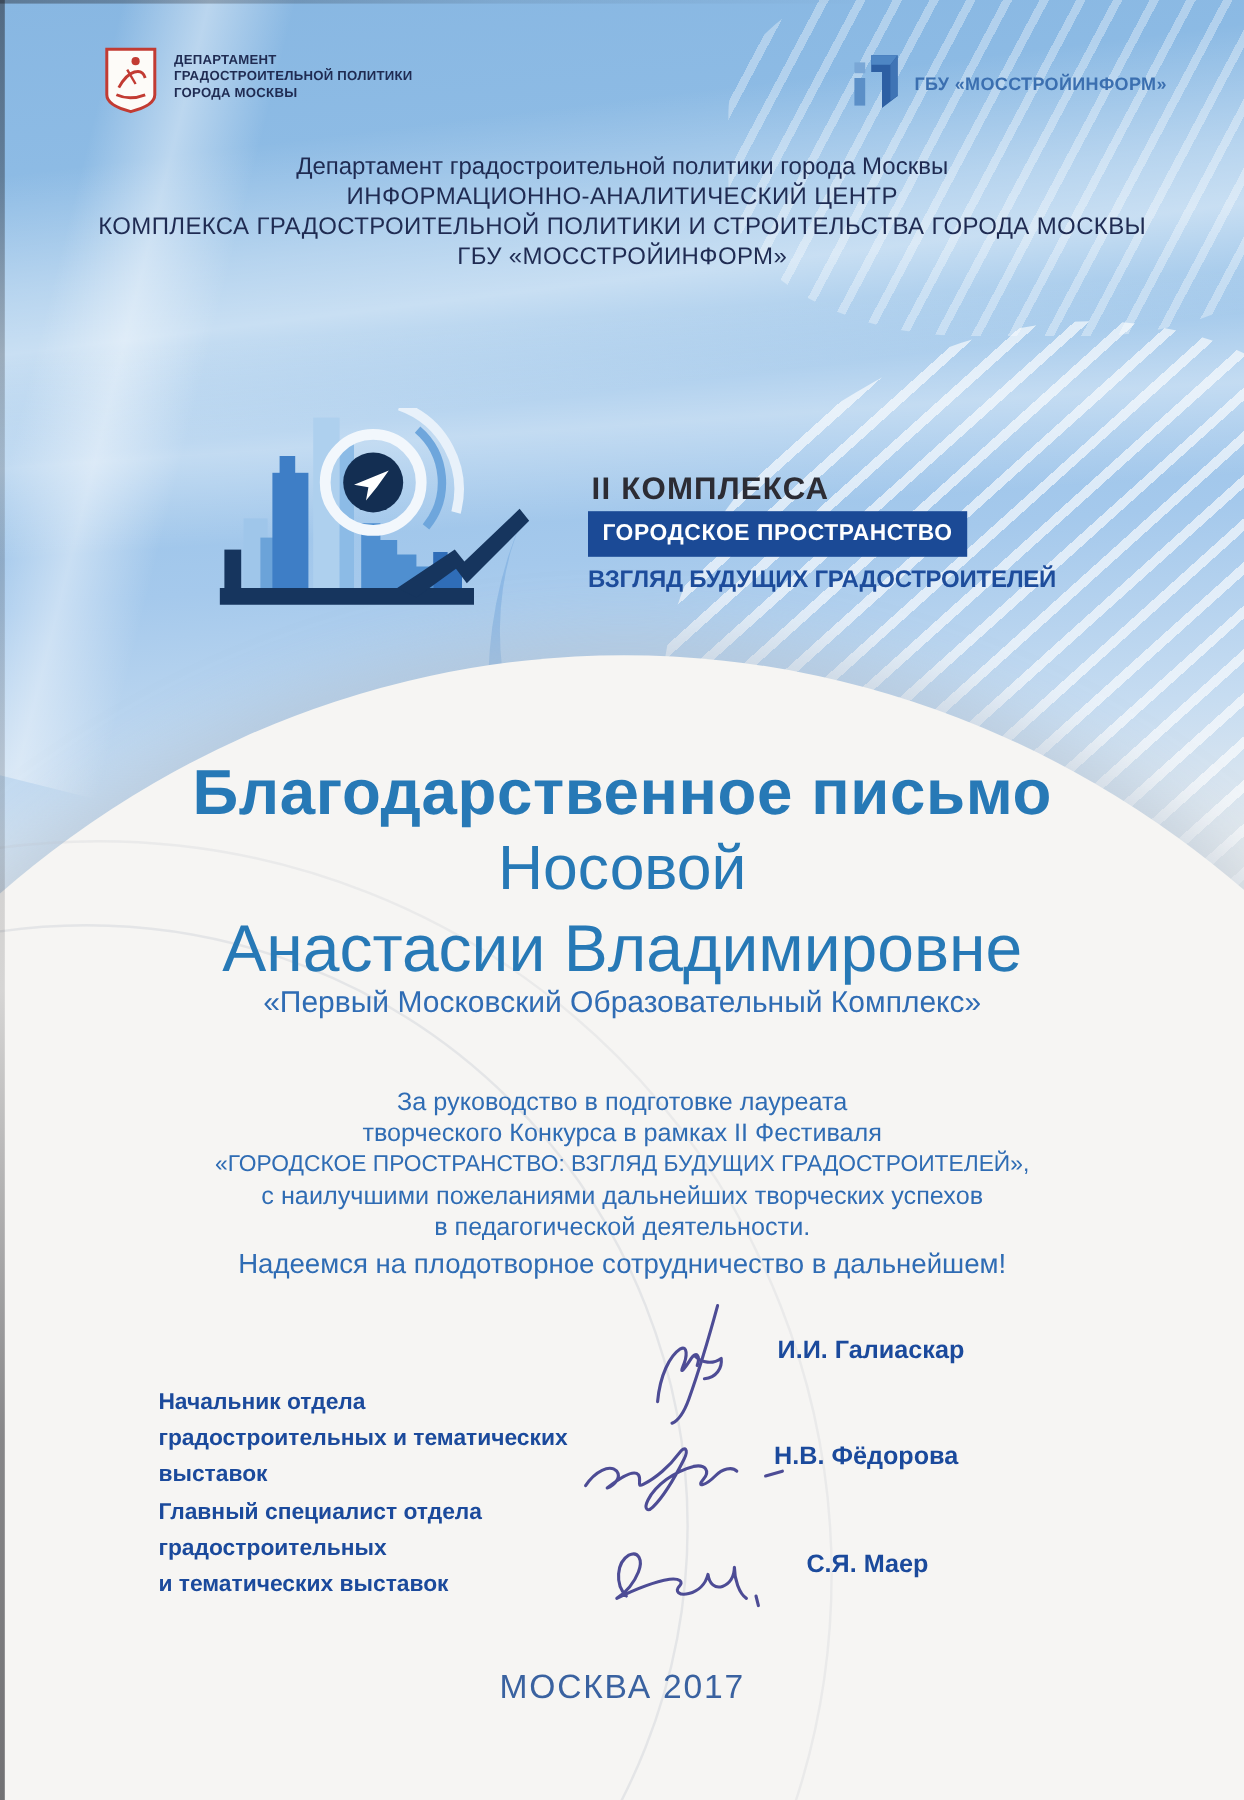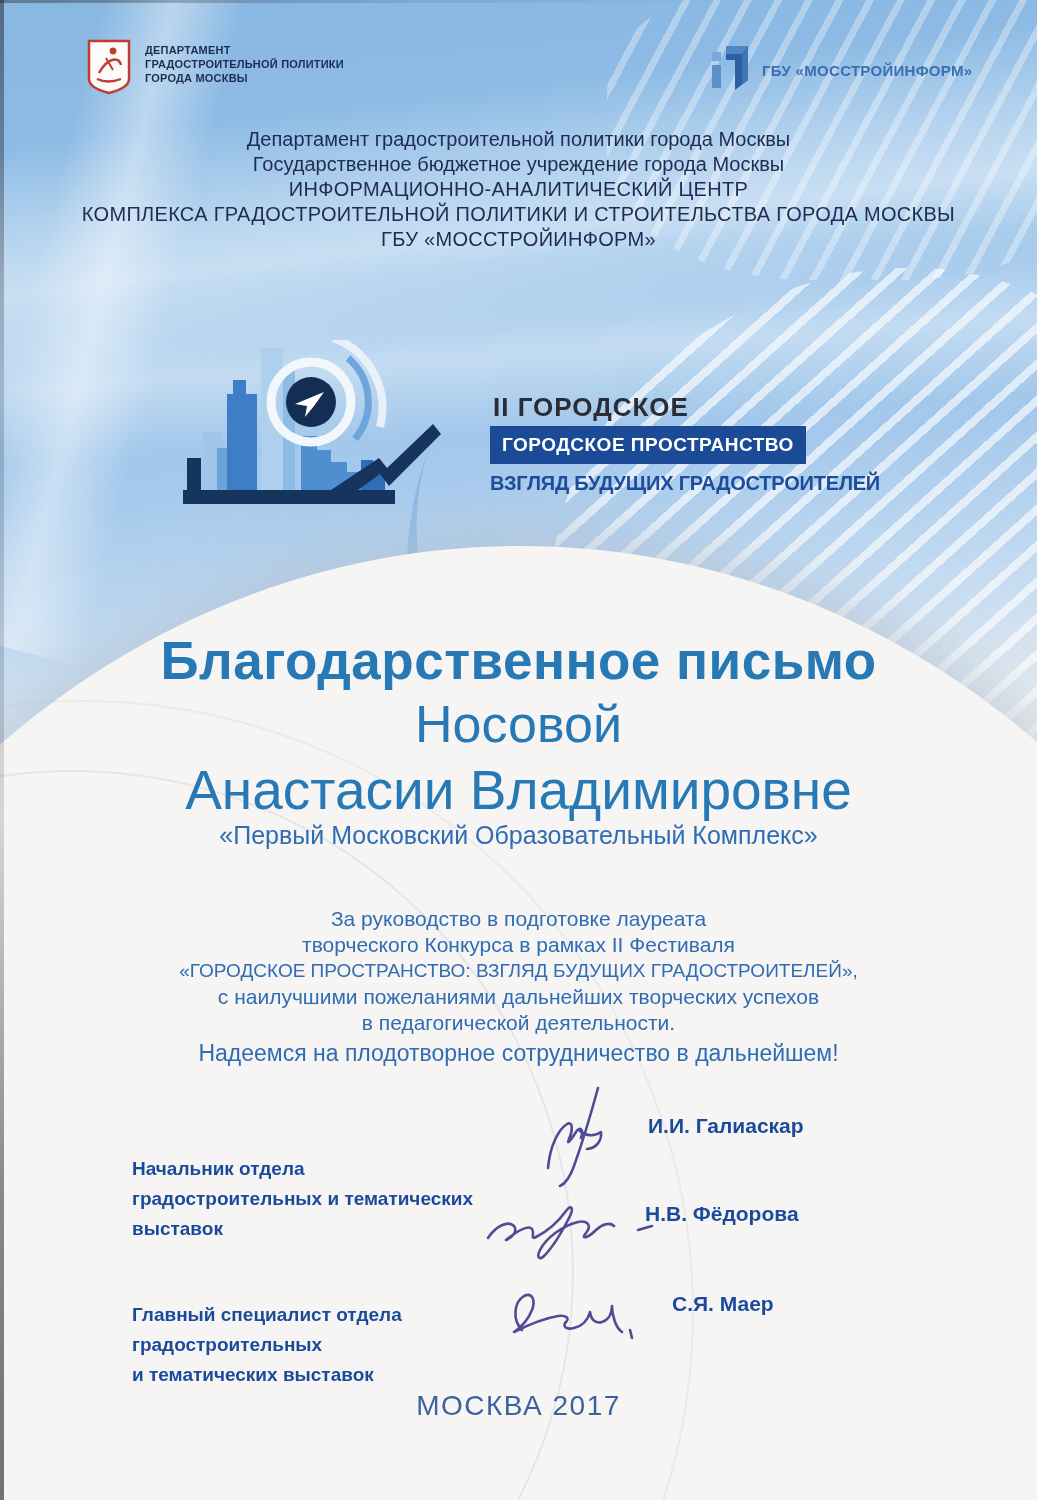--- a/index.html
+++ b/index.html
@@ -53,21 +53,21 @@
   .cline{left:0;width:100%;text-align:center;}
   .title{top:630px;font-size:53px;font-weight:bold;color:#2779b6;letter-spacing:.5px;}
   .surname{top:694px;font-size:52px;color:#2779b6;}
   .firstname{top:758px;font-size:55px;color:#2779b6;}
   .role{top:820px;font-size:25px;line-height:30px;color:#2f6cb4;}
   .body-text{top:906px;font-size:21px;line-height:26px;color:#2f6cb4;}
   .body-text .caps-line{font-size:19px;}
   .hope{top:1040px;font-size:23px;color:#2f6cb4;}
   
   .sig-titles{left:132px;width:400px;color:#1b4a9c;font-weight:bold;font-size:19px;line-height:30px;}
-  .row1{top:1094px;} .row2{top:1154px;} .row3{top:1300px;}
+  .row1{top:1094px;} .row2{top:1154px;} .row3{top:1246px;}
   .sig-name{color:#1b4a9c;font-weight:bold;font-size:21px;}
   .name1{left:648px;top:1114px;} .name2{left:645px;top:1202px;} .name3{left:672px;top:1292px;}
   .footer{top:1390px;font-size:28px;color:#3a62a0;letter-spacing:1.5px;}
 </style>
 </head>
 <body>
 
 <div class="page">
 
   <div class="abs band1"></div>
@@ -106,21 +106,20 @@
         <path d="M16,2 h22 v34 l-13,10 V16 h-9 z" fill="#2d5fa3"></path>
         <path d="M16,2 h22 l-6,8 h-16 z" fill="#4e86c4"></path>
         <path d="M38,2 v34 l-6,4 V10 z" fill="#3f74b5"></path>
       </svg>
     </span>
     <div class="txt">ГБУ «МОССТРОЙИНФОРМ»</div>
   </div>
 
   <div class="abs org-block">
     <div class="l">Департамент градостроительной политики города Москвы</div>
-    <div class="l">Государственное бюджетное учреждение города Москвы</div>
     <div class="l caps">ИНФОРМАЦИОННО-АНАЛИТИЧЕСКИЙ ЦЕНТР</div>
     <div class="l caps">КОМПЛЕКСА ГРАДОСТРОИТЕЛЬНОЙ ПОЛИТИКИ И СТРОИТЕЛЬСТВА ГОРОДА МОСКВЫ</div>
     <div class="l caps">ГБУ «МОССТРОЙИНФОРМ»</div>
   </div>
 
   <div class="abs" style="left:183px;top:340px;">
     <svg width="265" height="170" viewBox="0 0 265 170">
       <rect x="4" y="118" width="14" height="36" fill="#16355e"></rect>
       <rect x="20" y="92" width="20" height="62" fill="#9fc6ea"></rect>
       <rect x="34" y="108" width="12" height="46" fill="#6ba3d9"></rect>
@@ -133,21 +132,21 @@
       <path d="M0,150 h212 v14 H0 z" fill="#16355e"></path>
       <path d="M148,150 L196,118 L204,128 L250,84 L258,94 L206,146 L197,134 L164,158 z" fill="#16355e"></path>
       <path d="M150,-2 A74,74 0 0 1 197,87" fill="none" stroke="#e8f1fa" stroke-width="8"></path>
       <circle cx="128" cy="62" r="40" fill="none" stroke="#f2f7fc" stroke-width="9"></circle>
       <path d="M165,18 A58,58 0 0 1 172,99" fill="none" stroke="#6ea6dc" stroke-width="7"></path>
       <circle cx="128" cy="62" r="25" fill="#132e52"></circle>
       <path d="M141,52 L112,64 L124,66 L122,77 L131,66 Z" fill="#ffffff"></path>
     </svg>
   </div>
 
-  <div class="abs fest-line1">II ГОРОДСКОЕ</div>
+  <div class="abs fest-line1">II КОМПЛЕКСА</div>
   <div class="abs fest-box">ГОРОДСКОЕ ПРОСТРАНСТВО</div>
   <div class="abs fest-line3">ВЗГЛЯД БУДУЩИХ ГРАДОСТРОИТЕЛЕЙ</div>
 
   <div class="abs cline title">Благодарственное письмо</div>
   <div class="abs cline surname">Носовой</div>
   <div class="abs cline firstname">Анастасии Владимировне</div>
 
   <div class="abs cline role">
     <div>«Первый Московский Образовательный Комплекс»</div>
   </div>

